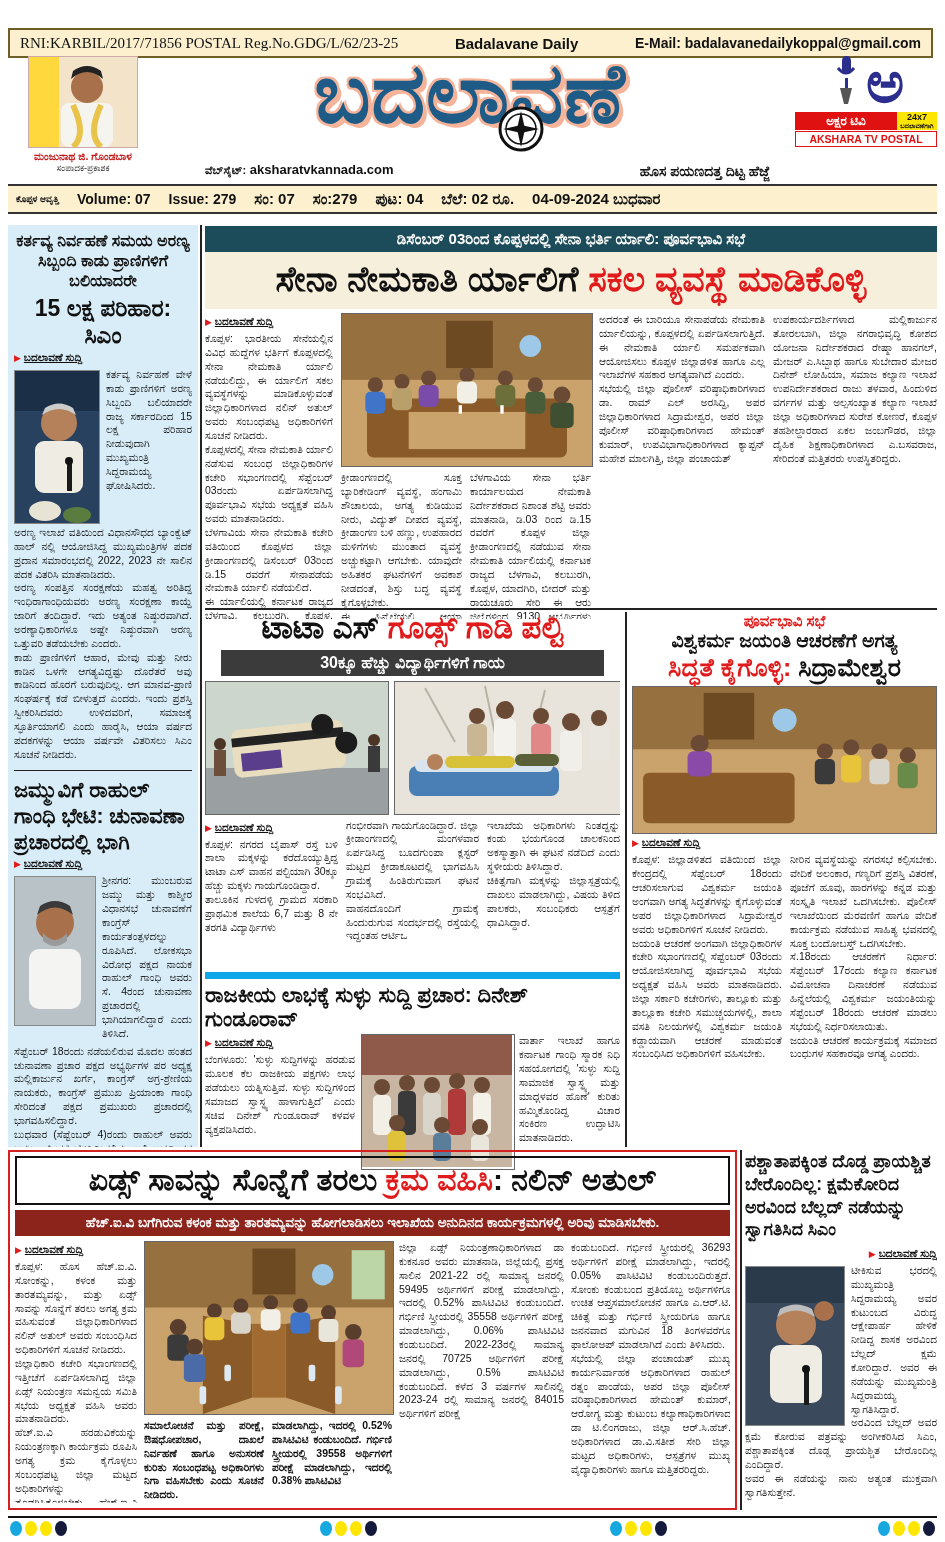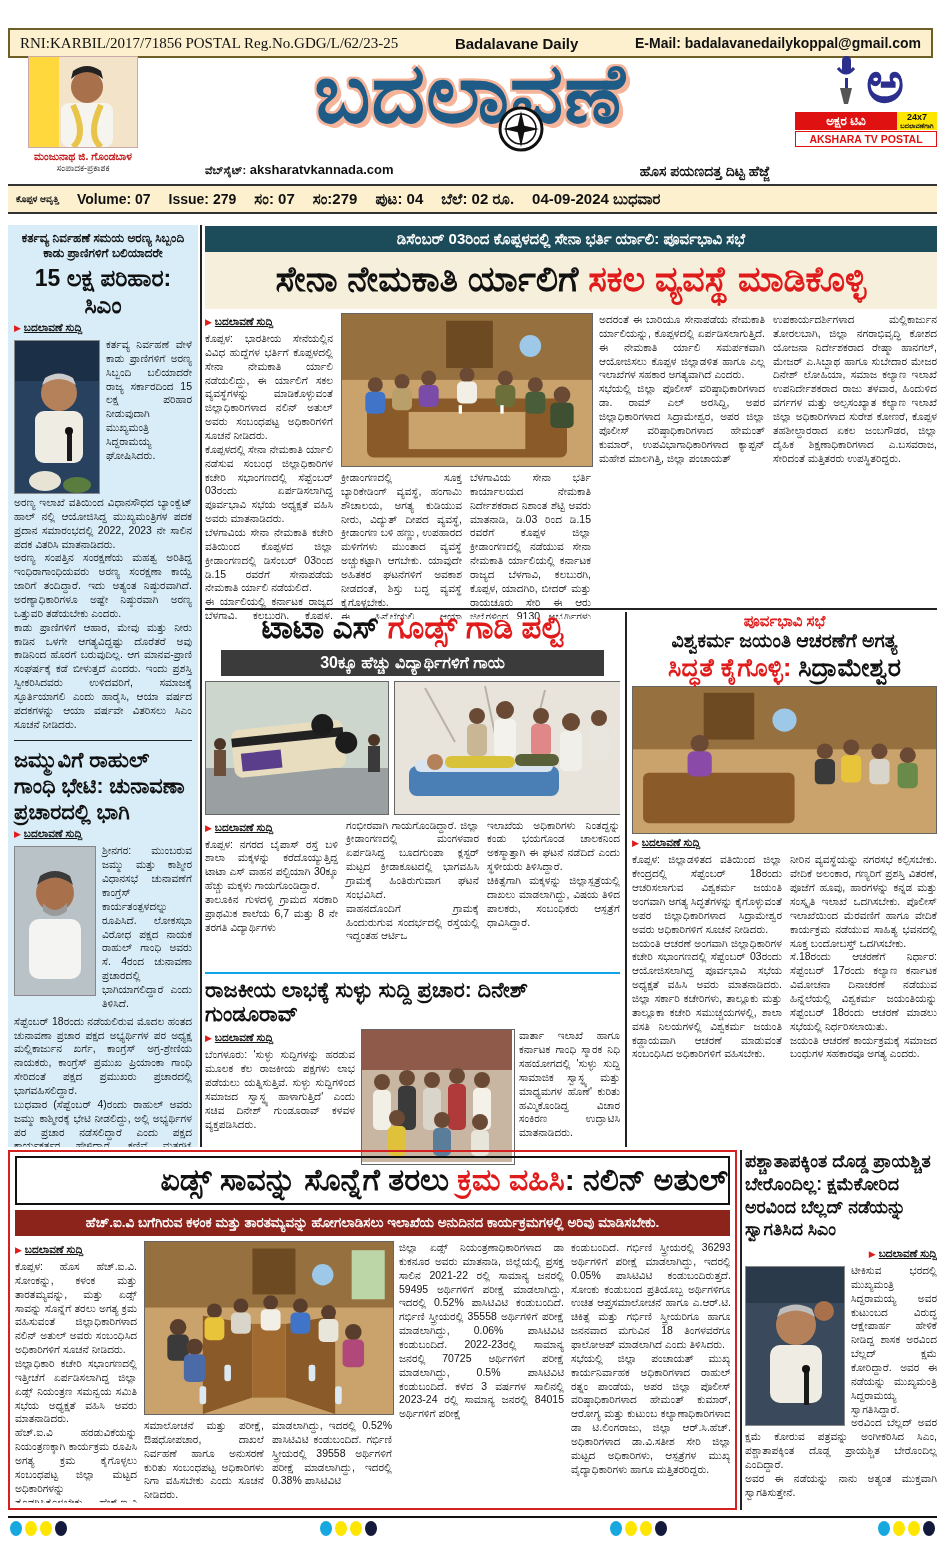--- a/index.html
+++ b/index.html
@@ -37,21 +37,21 @@
   .infobar .kn{font-size:15px;}
   
   .byline{font-size:10.5px;font-weight:bold;margin:2px 0 4px 0;}
   .byline .tri{color:#e01b1b;font-size:9px;}
   .byline .bl{text-decoration:underline;}
   .bodytxt{font-size:10.5px;line-height:1.32;text-align:justify;white-space:pre-line;}
   .vline{background:#222;width:2px;}
   .hline{background:#222;height:2px;}
   
   .sidebar{left:8px;top:225px;width:190px;height:922px;background:#d8edf8;padding:6px 6px;box-sizing:border-box;}
-  .sb-kicker{font-size:12px;font-weight:bold;text-align:center;line-height:1.25;}
+  .sb-kicker{font-size:16px;font-weight:bold;text-align:center;line-height:1.25;}
   .sb-head1{font-size:23px;font-weight:bold;text-align:center;margin:4px 0 2px;}
   .sb-head2{font-size:21px;font-weight:bold;line-height:1.25;margin:6px 0 2px;}
   .sb-photo1{float:left;width:84px;height:152px;margin:2px 6px 2px 0;border:1px solid #888;}
   .sb-photo2{float:left;width:80px;height:148px;margin:2px 6px 2px 0;border:1px solid #888;}
   .sb-div{border:none;border-top:1.5px solid #222;margin:8px 0 4px;}
   
   .lead{left:205px;top:226px;width:732px;}
   .lead .kicker{background:#1c4c59;color:#fff;font-weight:bold;font-size:15px;text-align:center;padding:4px 0;}
   .lead .headbar{background:#f6efdc;text-align:center;padding:7px 0 9px;}
   .lead .headbar span{font-size:35px;font-weight:bold;}
@@ -60,39 +60,39 @@
   .lead-sub{display:grid;grid-template-columns:121px 121px;column-gap:8px;margin-top:4px;}
   
   .tata{left:205px;top:612px;width:415px;}
   .tata .hd{text-align:center;line-height:1.05;}
   .tata .hd span{font-size:31px;font-weight:bold;}
   .tata .subbar{background:#3b3b3b;color:#fff;font-weight:bold;font-size:16px;text-align:center;
                 padding:4px 0;margin:5px 16px;}
   .tata .photos{display:flex;gap:5px;margin-top:2px;}
   .tata-body{display:grid;grid-template-columns:133px 133px 133px;column-gap:8px;margin-top:4px;height:126px;overflow:hidden;}
   
-  .dinesh{left:205px;top:972px;width:415px;border-top:2px solid #0ea5e9;padding-top:4px;}
+  .dinesh{left:205px;top:972px;width:415px;border-top:7px solid #0ea5e9;padding-top:4px;}
   .dinesh .hd{font-size:21px;font-weight:bold;line-height:1.15;}
   .dinesh-row{display:grid;grid-template-columns:150px 152px 101px;column-gap:6px;margin-top:3px;height:138px;overflow:hidden;}
   
   .vishwa{left:632px;top:612px;width:305px;}
   .vishwa .kick{color:#e01b1b;font-weight:bold;font-size:15px;text-align:center;}
   .vishwa .h1{font-size:19px;font-weight:bold;text-align:center;line-height:1.15;}
   .vishwa .h2{text-align:center;line-height:1.1;margin-top:2px;}
   .vishwa .h2 span{font-size:25px;font-weight:bold;}
   .vishwa .ph{width:303px;height:146px;border:1px solid #666;margin-top:5px;}
   .vishwa-cols{display:grid;grid-template-columns:150px 147px;column-gap:8px;height:272px;overflow:hidden;}
   
   .aids{left:8px;top:1150px;width:729px;height:360px;border:2px solid #d42222;box-sizing:border-box;padding:4px 5px;}
-  .aids .headbox{border:2px solid #111;text-align:right;padding:5px 0;}
+  .aids .headbox{border:2px solid #111;text-align:center;padding:5px 0;}
   .aids .headbox span{font-size:30px;font-weight:bold;}
   .aids .subbar{background:#8d241c;color:#fff;font-weight:bold;font-size:13.5px;text-align:center;padding:5px 0;margin-top:5px;}
   .aids-body{display:grid;grid-template-columns:122px 248px 165px 160px;column-gap:7px;margin-top:5px;height:262px;overflow:hidden;}
   .aids-photo{width:248px;height:172px;border:1px solid #666;}
-  .aids-sub{display:grid;grid-template-columns:120px 120px;column-gap:8px;margin-top:4px;}
+  .aids-sub{display:grid;grid-template-columns:120px 120px;column-gap:8px;margin-top:4px;font-weight:bold;}
   
   .bellad{left:745px;top:1150px;width:192px;height:360px;}
   .bellad .hd{font-size:17.5px;font-weight:bold;line-height:1.3;}
   .bellad .byline{text-align:right;margin:6px 0 4px;}
   .bellad-photo{float:left;width:98px;height:158px;margin:2px 6px 2px 0;border:1px solid #888;}
   
   .footline{left:8px;top:1516px;width:929px;height:2px;background:#111;}
   .dots{top:1521px;display:flex;gap:3px;}
   .dot{width:12px;height:15px;border-radius:50%;}
   .red-text{color:#e01b1b;}
@@ -374,21 +374,21 @@
               <rect x="111" y="58" width="18" height="42" rx="5" fill="#f4f1e8"></rect>
             <circle cx="35" cy="88" r="8" fill="#6b4a35"></circle>
               <rect x="26" y="96" width="18" height="30" rx="5" fill="#e0c23a"></rect>
             <circle cx="80" cy="90" r="8" fill="#6b4a35"></circle>
               <rect x="71" y="98" width="18" height="28" rx="5" fill="#5a7d9a"></rect>
             <circle cx="118" cy="92" r="8" fill="#6b4a35"></circle>
               <rect x="109" y="100" width="18" height="26" rx="5" fill="#e8e5da"></rect>
           </g>
         </svg>
       </div>
-      <div class="bodytxt">ವಾರ್ತಾ ಇಲಾಖೆ ಹಾಗೂ ಕರ್ನಾಟಕ ಗಾಂಧಿ ಸ್ಮಾರಕ ನಿಧಿ ಸಹಯೋಗದಲ್ಲಿ 'ಸುಳ್ಳು ಸುದ್ದಿ ಸಾಮಾಜಿಕ ಸ್ವಾಸ್ಥ್ಯ ಮತ್ತು ಮಾಧ್ಯಮಗಳ ಹೊಣೆ' ಕುರಿತು ಹಮ್ಮಿಕೊಂಡಿದ್ದ ವಿಚಾರ ಸಂಕಿರಣ ಉದ್ಘಾಟಿಸಿ ಮಾತನಾಡಿದರು.</div>
+      <div class="bodytxt">ವಾರ್ತಾ ಇಲಾಖೆ ಹಾಗೂ ಕರ್ನಾಟಕ ಗಾಂಧಿ ಸ್ಮಾರಕ ನಿಧಿ ಸಹಯೋಗದಲ್ಲಿ 'ಸುಳ್ಳು ಸುದ್ದಿ ಸಾಮಾಜಿಕ ಸ್ವಾಸ್ಥ್ಯ ಮತ್ತು ಮಾಧ್ಗಳವರ ಹೊಣೆ' ಕುರಿತು ಹಮ್ಮಿಕೊಂಡಿದ್ದ ವಿಚಾರ ಸಂಕಿರಣ ಉದ್ಘಾಟಿಸಿ ಮಾತನಾಡಿದರು.</div>
     </div>
   </div>
 
   <div class="abs vline" style="left:625px;top:612px;height:535px;"></div>
 
   <div class="abs vishwa nb">
     <div class="kick">ಪೂರ್ವಭಾವಿ ಸಭೆ</div>
     <div class="h1">ವಿಶ್ವಕರ್ಮ ಜಯಂತಿ ಆಚರಣೆಗೆ ಅಗತ್ಯ</div>
     <div class="h2">
       <span class="red-text">ಸಿದ್ಧತೆ ಕೈಗೊಳ್ಳಿ: </span><span class="black-text">ಸಿದ್ರಾಮೇಶ್ವರ</span>

